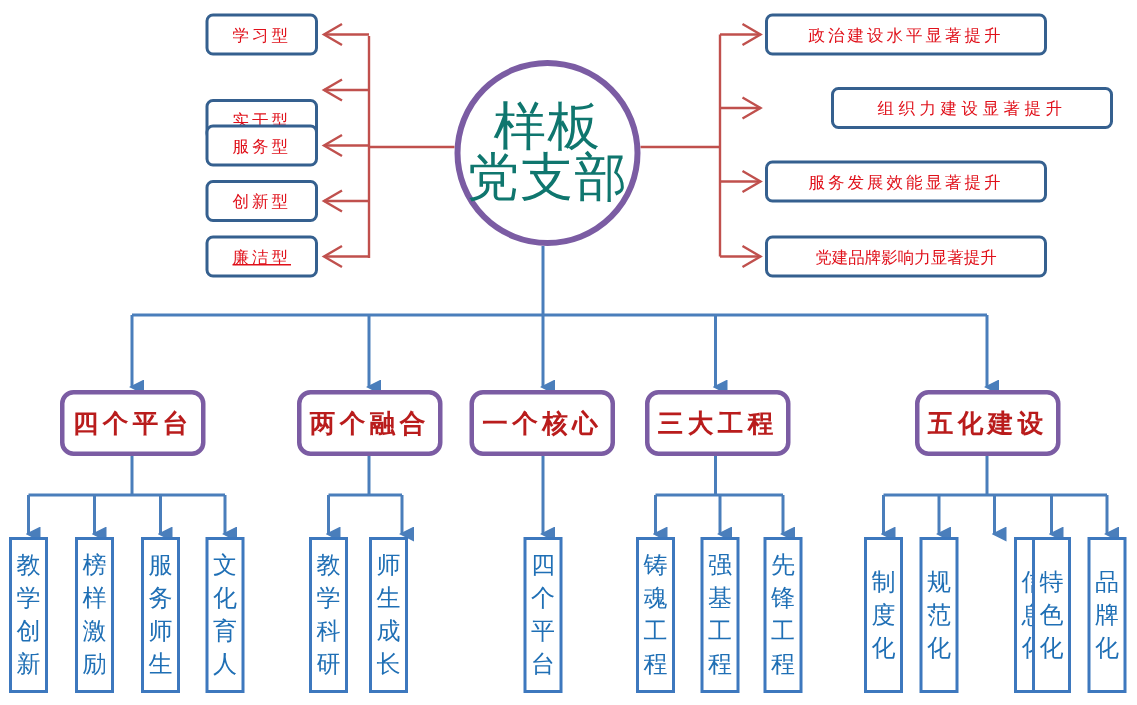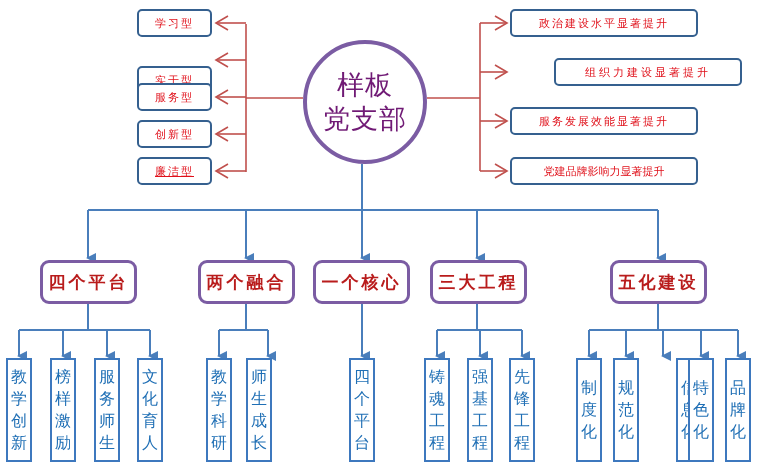--- a/index.html
+++ b/index.html
@@ -4,21 +4,21 @@
 <style>
   html, body { margin: 0; padding: 0; background: #ffffff; }
   body { width: 758px; height: 470px; position: relative; overflow: hidden;
          font-family: "DejaVu Serif", "Liberation Serif", serif; }
   svg.lines { position: absolute; left: 0; top: 0; }
   .node { position: absolute; box-sizing: border-box; display: flex;
           align-items: center; justify-content: center; background: #fff; }
   .goal { border: 2px solid #35608f; border-radius: 5px; color: #e0101a;
           font-size: 11px; letter-spacing: 2px; height: 28px; }
   .center { border: 4px solid #7b5ca3; border-radius: 50%; width: 124px; height: 124px;
-            left: 303px; top: 40px; color: #701a75; font-size: 27px; line-height: 34px;
+            left: 303px; top: 40px; color: #0f766e; font-size: 35px; line-height: 34px;
             flex-direction: column; letter-spacing: 1px; }
   .cat { border: 3px solid #7b5ca3; border-radius: 9px; color: #b91c1c;
          font-size: 17px; letter-spacing: 3px; height: 44px; top: 260px; font-weight: bold; }
   .leaf { border: 2px solid #3d78be; color: #1f6fb5; font-size: 16px; width: 26px;
           top: 358px; height: 104px; flex-direction: column; line-height: 22px;
           writing-mode: horizontal-tb; text-align: center; }
   .leaf span { display: block; width: 18px; word-break: break-all; text-align:center; }
 </style>
 </head>
 <body>

